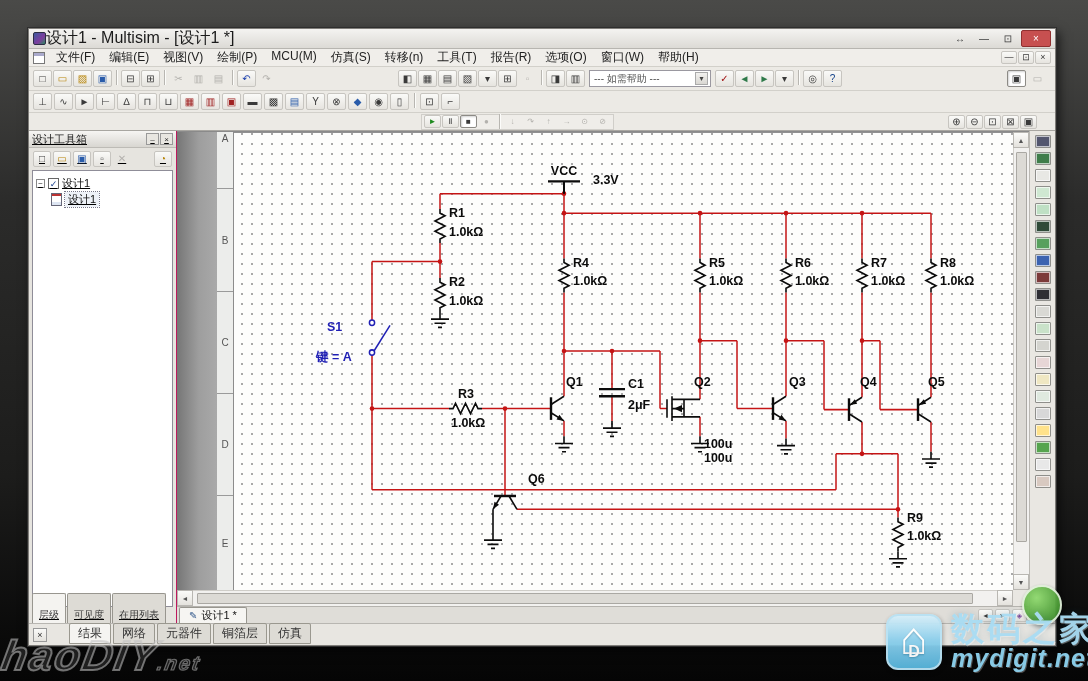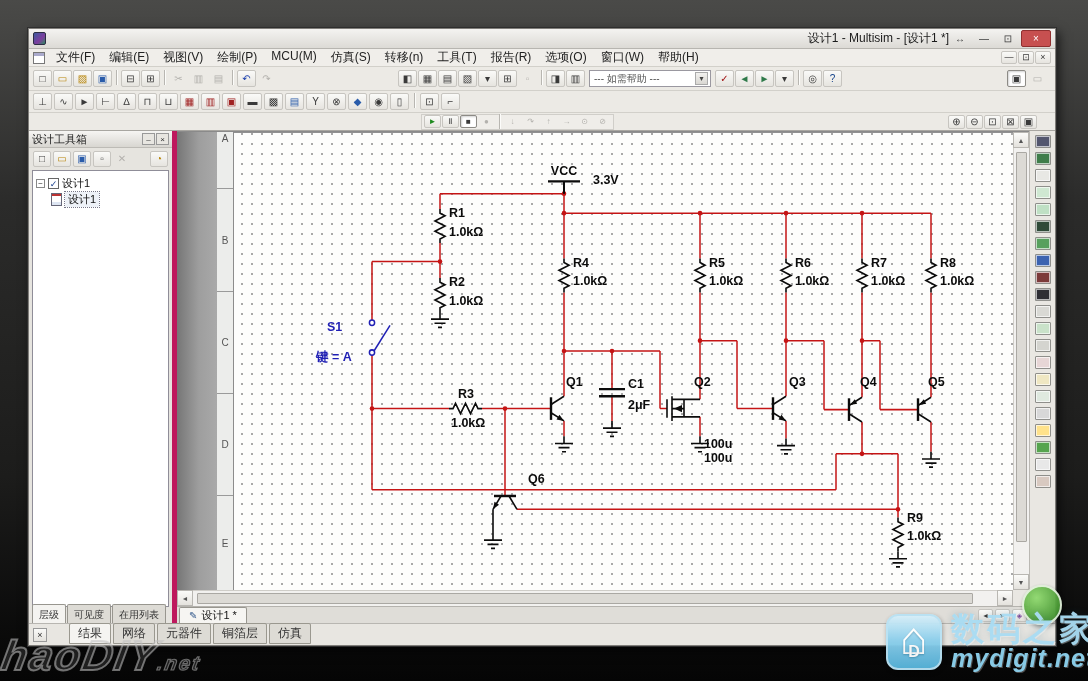--- a/index.html
+++ b/index.html
@@ -8,21 +8,21 @@
     background:linear-gradient(180deg,#4a4a48 0%,#2b2b2a 30%,#1c1c1b 70%,#050505 100%);
     font-family:"Liberation Sans",sans-serif;-webkit-font-smoothing:antialiased;}
   
   .win{position:absolute;left:28px;top:28px;width:1028px;height:618px;background:#e9e7e2;
     border:1px solid #7f7d79;box-shadow:0 0 0 1px #2e2e2e,3px 4px 10px rgba(0,0,0,.65);
     display:flex;flex-direction:column;}
   .titlebar{height:20px;background:linear-gradient(#f4f3f1,#dcdad5);display:flex;align-items:center;
     padding:0 4px;border-bottom:1px solid #b7b5b0;flex:0 0 auto;}
   .appicon{width:13px;height:13px;border-radius:2px;background:linear-gradient(135deg,#3d5a9e,#7e3d9e 60%,#2c8c5e);
     border:1px solid #2c2c44;flex:0 0 auto;}
-  .title-text{flex:1;text-align:right;font-size:12px;color:#1b1b1b;white-space:nowrap;overflow:hidden;}
+  .title-text{flex:1;text-align:left;font-size:16px;color:#1b1b1b;white-space:nowrap;overflow:hidden;}
   .winbtns{display:flex;gap:2px;align-items:center;}
   .winbtns .tbtn{border-color:transparent;background:transparent;width:22px;}
   .winbtns .close{background:#c75050;color:#fff;border:1px solid #8f2f2f;width:30px;border-radius:2px;}
   
   .menubar{height:18px;display:flex;align-items:center;background:#f0eeea;font-size:12px;
     border-bottom:1px solid #d2d0ca;padding:0 2px;flex:0 0 auto;}
   .mdoc{width:12px;height:12px;border:1px solid #777;background:#fff;margin:0 4px 0 2px;
     box-shadow:inset 0 3px 0 #aac;flex:0 0 auto;}
   .menubar .mitem{padding:1px 7px;color:#222;white-space:nowrap;}
   .mdi{margin-left:auto;display:flex;gap:1px;padding-right:2px;}
@@ -45,41 +45,41 @@
     display:flex;align-items:center;justify-content:center;font-size:8px;color:#444;}
   .simgrp{margin-left:388px;display:flex;gap:1px;align-items:center;border:1px solid #d0cec9;
     background:#efede9;padding:0 2px;height:16px;}
   .simgrp .tbtn{height:13px;width:17px;font-size:8px;}
   .zoomgrp{margin-left:auto;margin-right:14px;display:flex;gap:1px;}
   .zoomgrp .tbtn{height:14px;width:17px;font-size:10px;}
   
   .main{flex:1 1 auto;display:flex;min-height:0;position:relative;}
   
   .toolbox{width:148px;flex:0 0 auto;display:flex;flex-direction:column;background:#e6e4df;
-    border-right:5px solid #be185d;}
+    border-right:1px solid #be185d;text-decoration:underline;}
   .tb-head{height:17px;display:flex;align-items:center;background:linear-gradient(#f6f5f3,#d8d6d1);
     font-size:11px;color:#222;padding:0 3px;border-bottom:1px solid #bdbbb6;}
   .tb-head .htitle{flex:1;}
   .phbtn{width:13px;height:12px;font-size:8px;display:flex;align-items:center;justify-content:center;
     border:1px solid #999;background:#e8e6e1;color:#333;margin-left:1px;}
   .tb-tools{height:22px;display:flex;align-items:center;gap:2px;padding:1px 4px;}
   .tb-tools .tbtn{width:18px;height:16px;}
   .tb-tree{flex:1;background:#fff;border:1px solid #8f8d98;margin:0 3px;font-size:11px;color:#111;
     padding:4px 3px;overflow:hidden;}
   .trow{display:flex;align-items:center;gap:3px;height:16px;white-space:nowrap;}
   .trow.child{margin-left:15px;}
   .expander{width:9px;height:9px;border:1px solid #888;background:#fff;font-size:8px;line-height:7px;
     text-align:center;color:#333;flex:0 0 auto;}
   .chk{width:11px;height:11px;border:1px solid #666;background:#fff;font-size:9px;line-height:10px;
     text-align:center;color:#143c8c;flex:0 0 auto;}
   .pageic{width:11px;height:13px;border:1px solid #667;background:#fff;position:relative;flex:0 0 auto;
     box-shadow:inset 0 2px 0 #b33,inset 0 -3px 0 #dde5f2;}
   .sel{background:#eef2f8;outline:1px dotted #778;padding:0 3px;}
   .tb-tabs{height:16px;display:flex;align-items:flex-end;padding-left:3px;background:#e6e4df;font-size:10px;}
-  .tb-tabs span{padding:3px 6px 1px;border:1px solid #98968f;border-bottom:none;background:#dddbd5;
+  .tb-tabs span{padding:14px 6px 1px;border:1px solid #98968f;border-bottom:none;background:#dddbd5;
     color:#333;margin-right:1px;border-radius:2px 2px 0 0;white-space:nowrap;}
   .tb-tabs span:first-child{background:#f4f3f0;position:relative;top:0;}
   
   .canvas-col{flex:1 1 auto;display:flex;flex-direction:column;min-width:0;}
   .canvas{flex:1 1 auto;position:relative;background:#a9a9a9;border-top:1px solid #8a8a8a;overflow:hidden;}
   .lshadow{position:absolute;left:0;top:0;bottom:16px;width:40px;
     background:linear-gradient(90deg,#767676,#9e9e9e 55%,#a9a9a9);}
   .zonestrip{position:absolute;left:40px;top:0;bottom:16px;width:17px;background:#ecedeb;
     border-right:1px solid #8c8c8c;display:flex;flex-direction:column;font-size:10px;color:#555;}
   .zonestrip span{display:flex;align-items:center;justify-content:center;border-bottom:1px solid #9a9a9a;}

